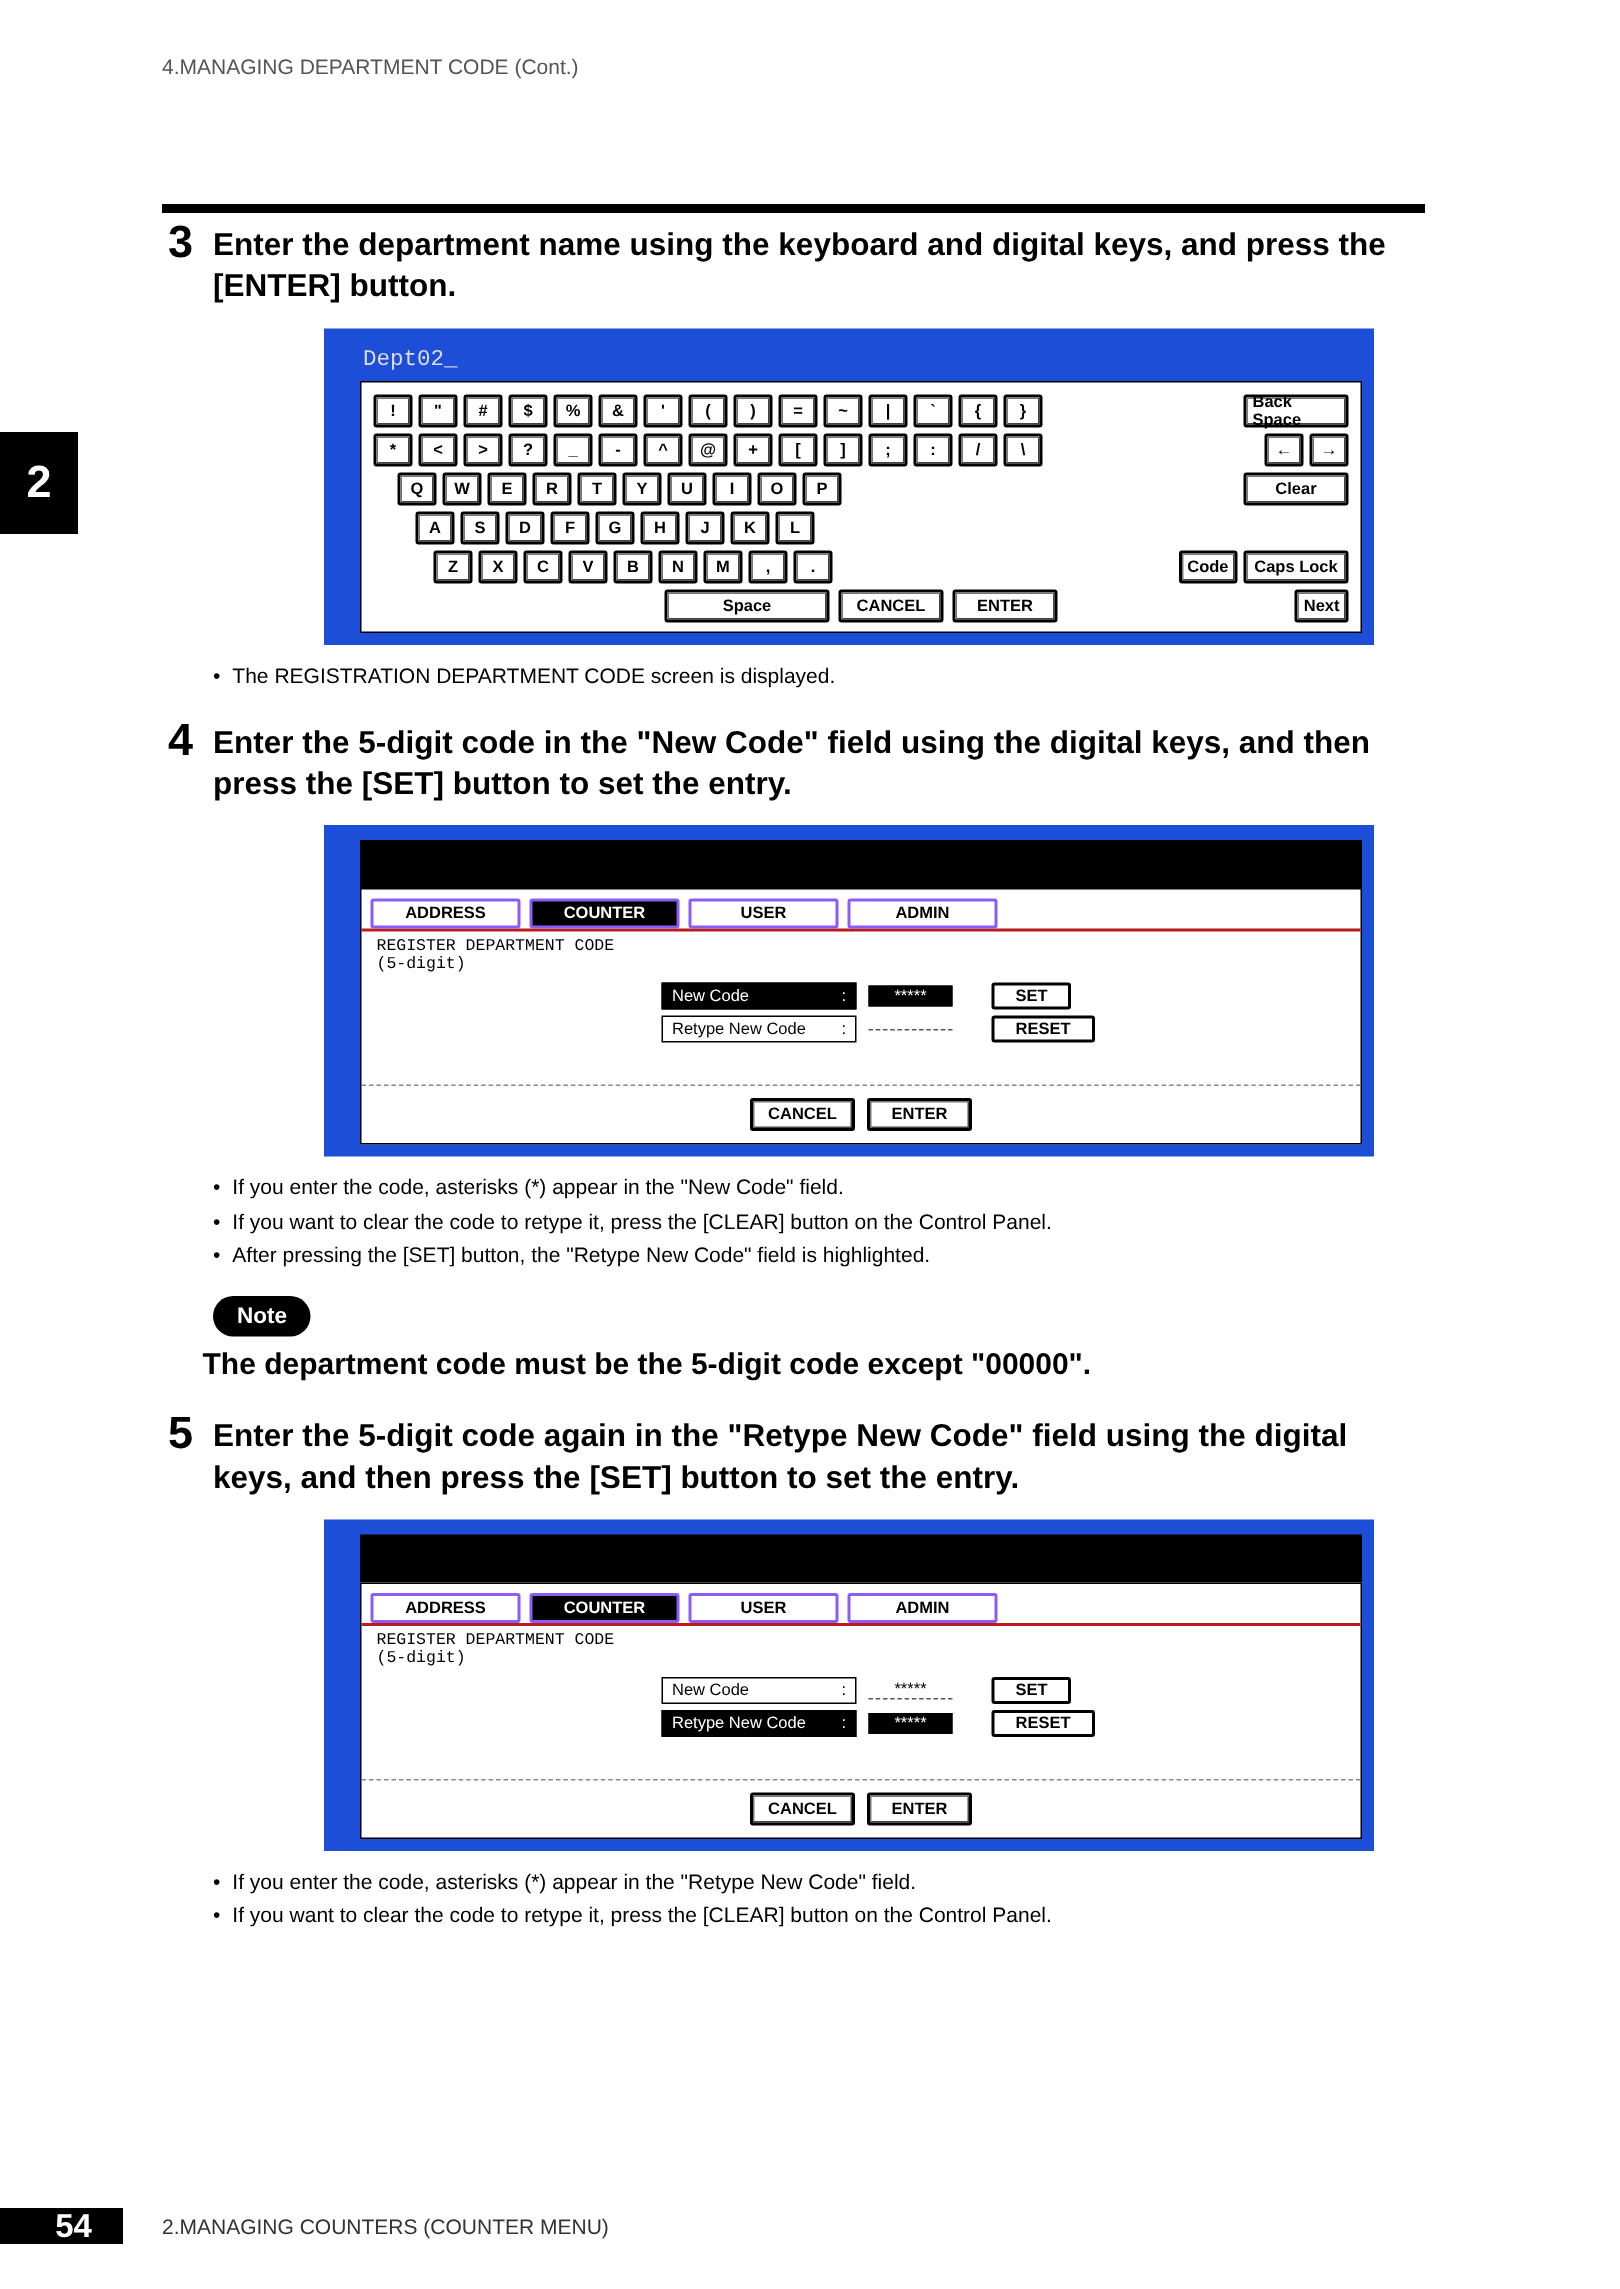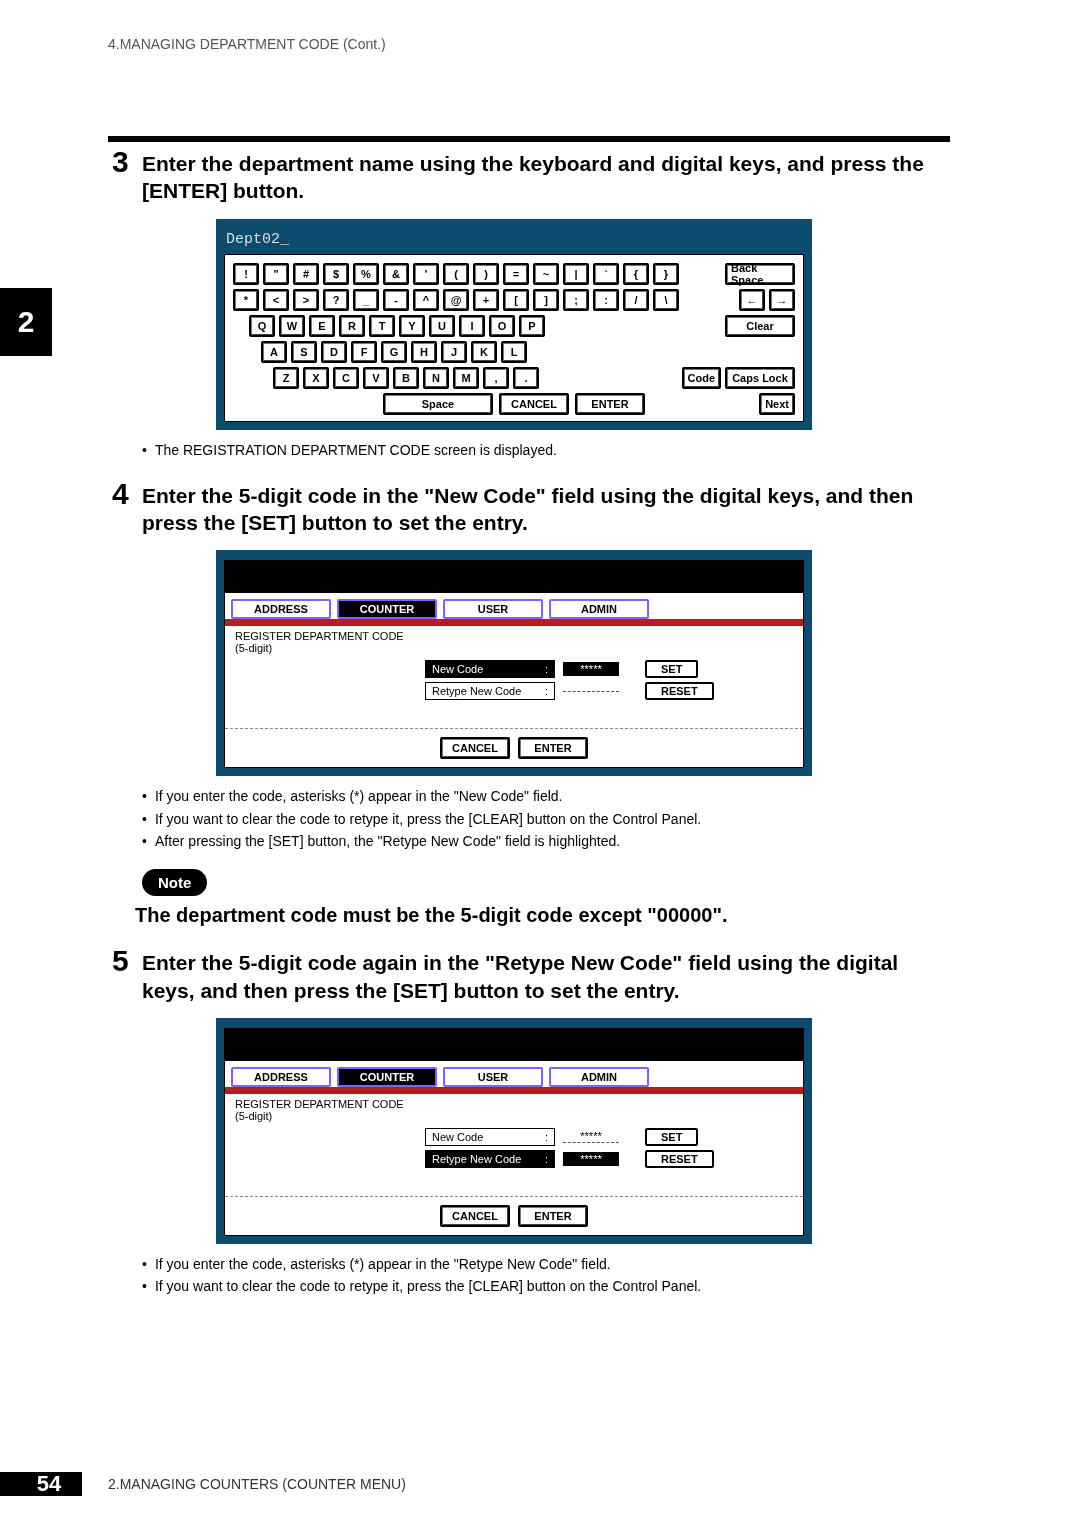--- a/index.html
+++ b/index.html
@@ -90,23 +90,23 @@
   }
   .note-text {
     margin-left: 27px;
     font-size: 20px;
     margin-bottom: 16px;
     font-weight: bold;
   }
   
   .shot {
     margin: 14px 0 10px 108px;
-    width: 596px;
-    background: #0c4a6e;
-    padding: 10px 8px 8px 8px;
+    width: 700px;
+    background: #1d4ed8;
+    padding: 10px 8px 8px 24px;
   }
   .shot-input {
     color: #ddd;
     font-family: "Courier New", monospace;
     font-size: 15px;
     padding: 2px 2px 6px 2px;
   }
   .kbd-body {
     background: #fff;
     border: 1px solid #000;
@@ -173,24 +173,24 @@
     font-weight: bold;
     display: flex;
     align-items: center;
     justify-content: center;
     border-radius: 2px;
     flex: 0 0 100px;
     background: #fff;
   }
   .reg-tab.active { background: #000; color: #fff; }
   .reg-title {
-    font-family: Liberation Sans, sans-serif;
+    font-family: Liberation Mono, monospace;
     font-size: 11px;
     padding: 4px 8px 2px 10px;
-    border-top: 7px solid #b91c1c;
+    border-top: 2px solid #b91c1c;
   }
   .reg-form {
     padding: 4px 10px 24px 200px;
     min-height: 60px;
   }
   .reg-form-row {
     display: flex;
     align-items: center;
     gap: 8px;
     margin-bottom: 4px;

